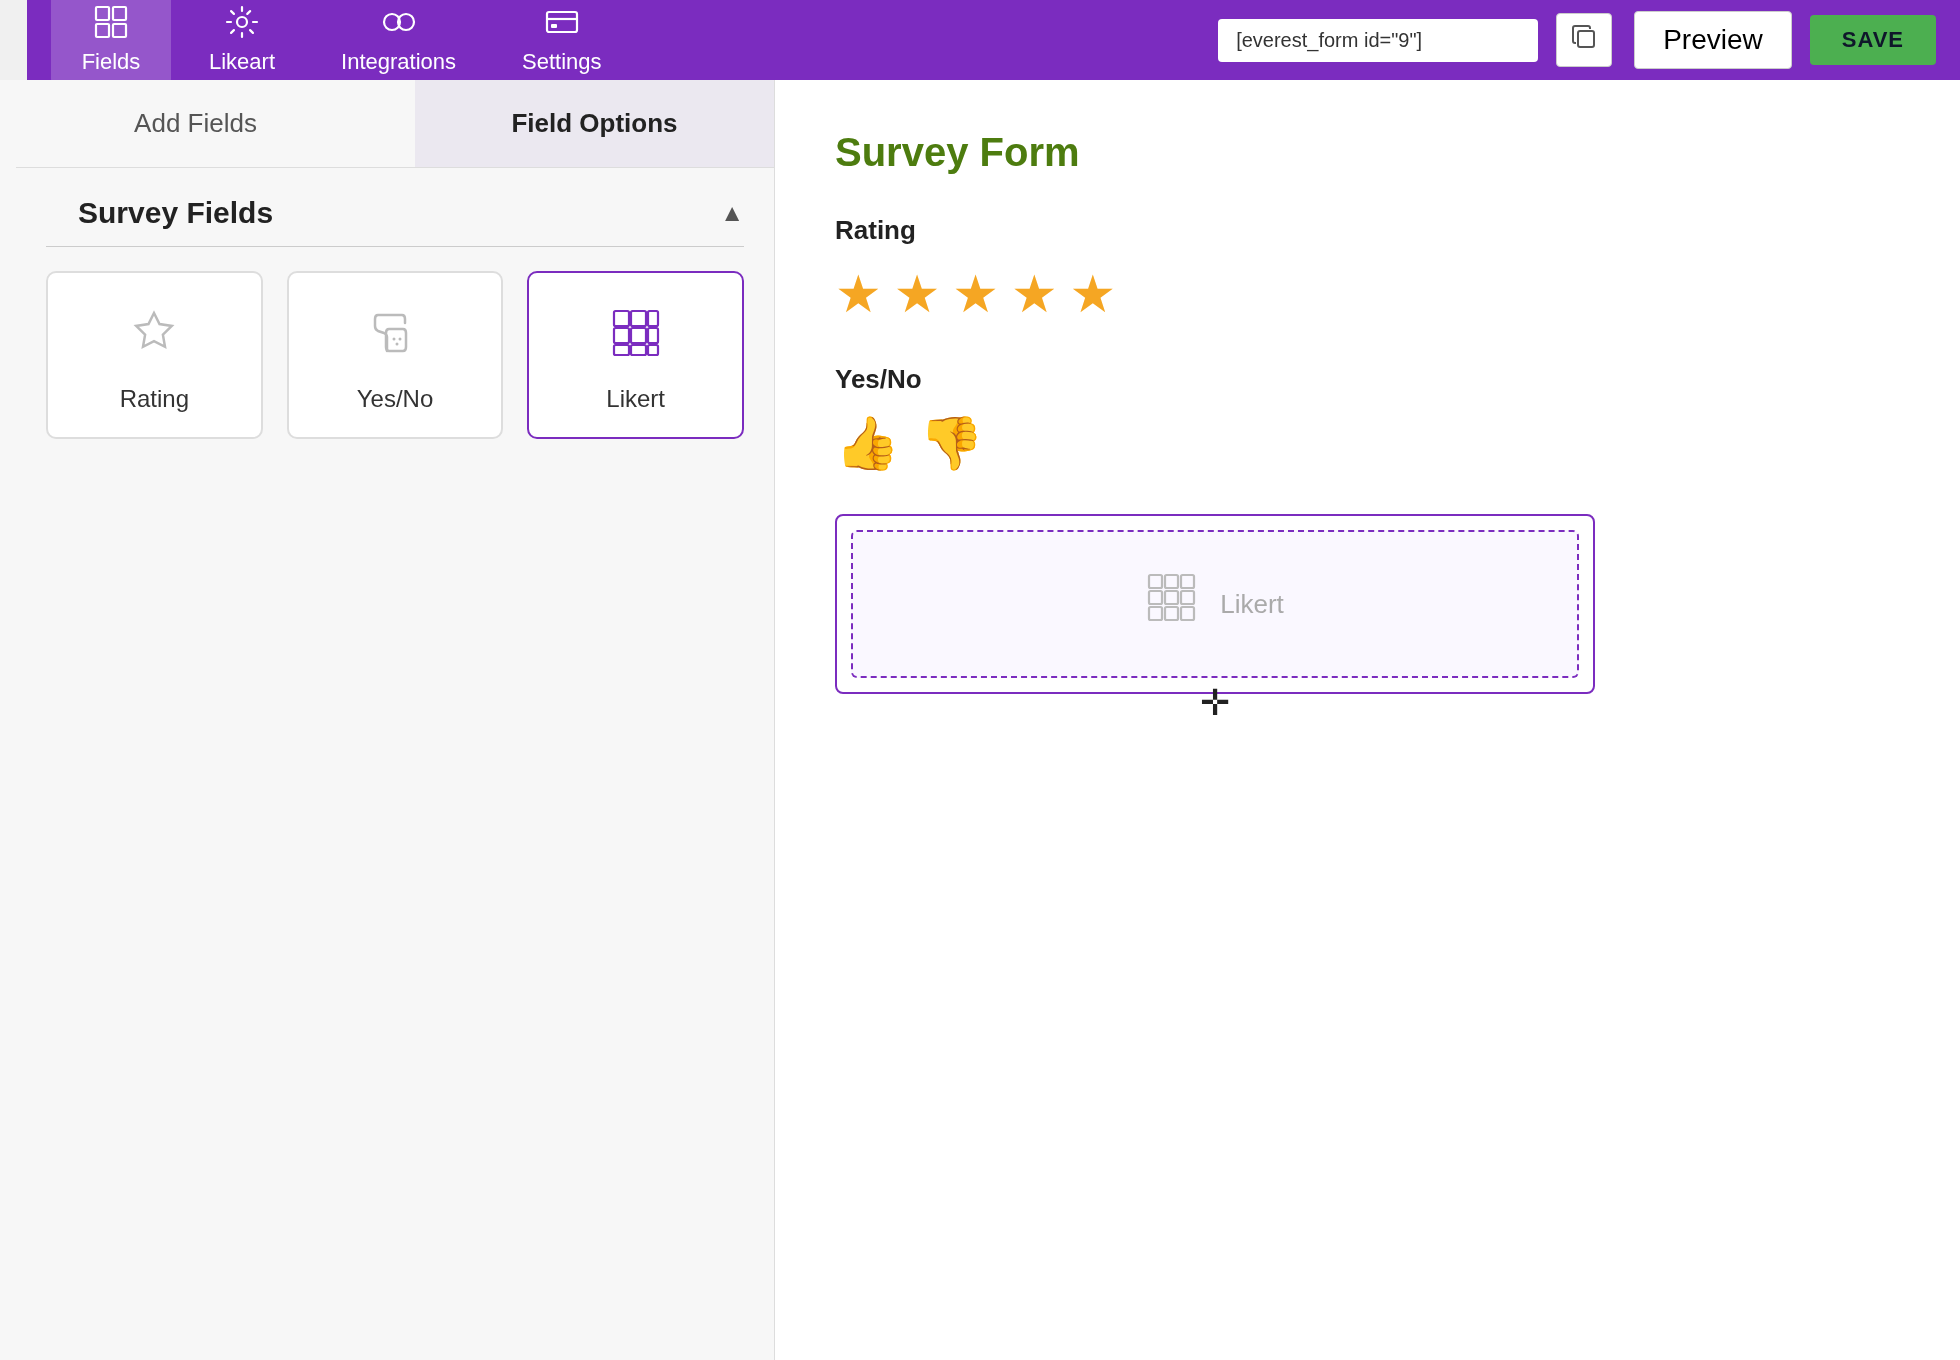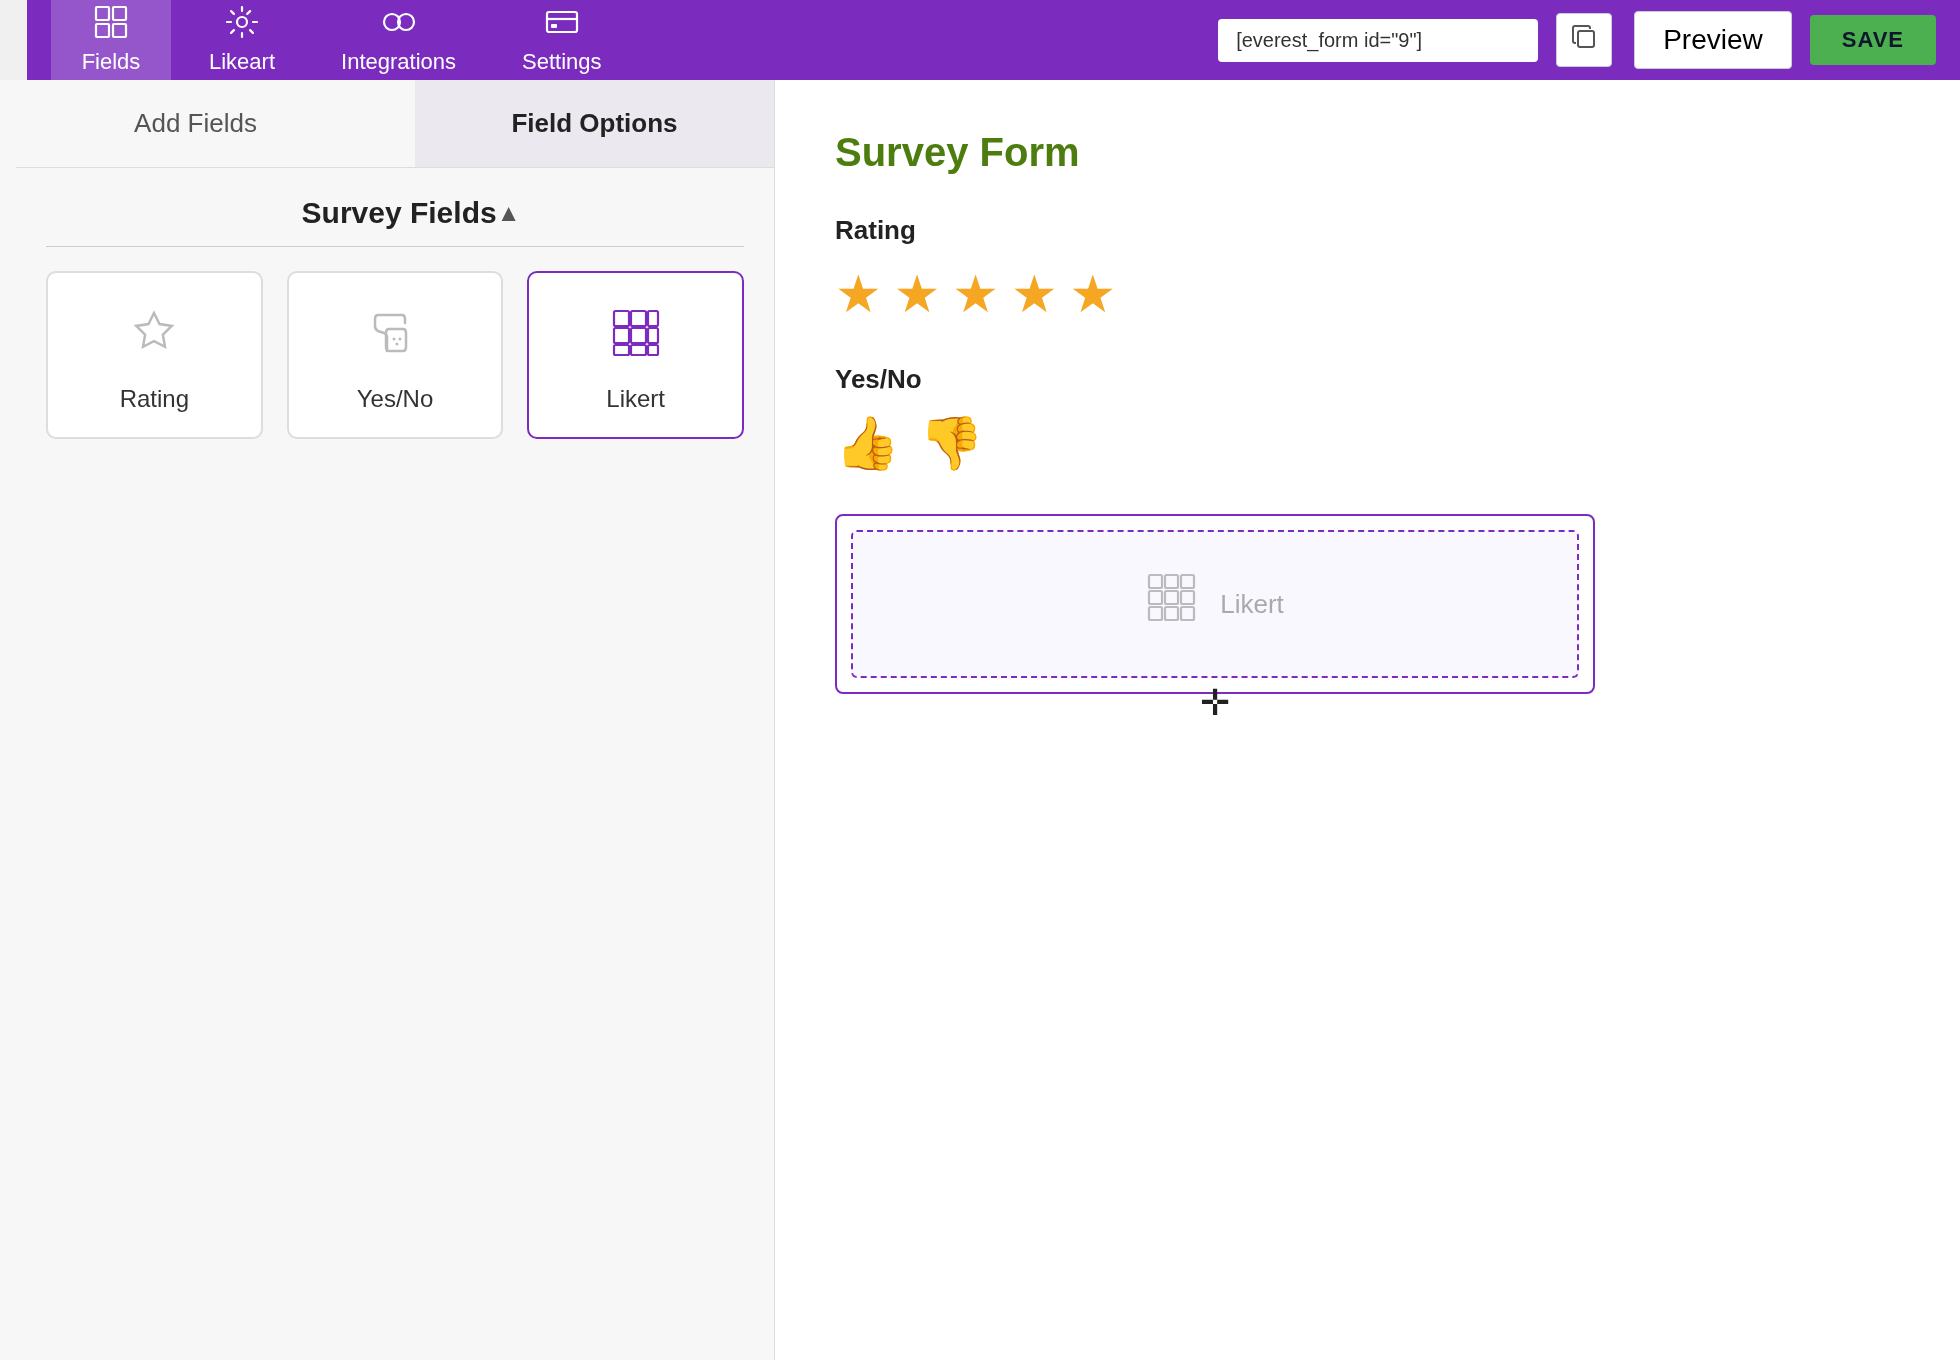--- a/index.html
+++ b/index.html
@@ -116,21 +116,21 @@
       background: #ebe8f0;
       color: #222;
       font-weight: 600;
       margin-left: 40px;
     }
 
     
     .section-header {
       display: flex;
       align-items: center;
-      justify-content: center;
+      justify-content: space-between;
       padding: 28px 30px 16px 30px;
       margin-left: 32px;
     }
     .section-title {
       font-size: 30px;
       font-weight: 700;
       color: #222;
     }
     .collapse-btn {
       font-size: 24px;

